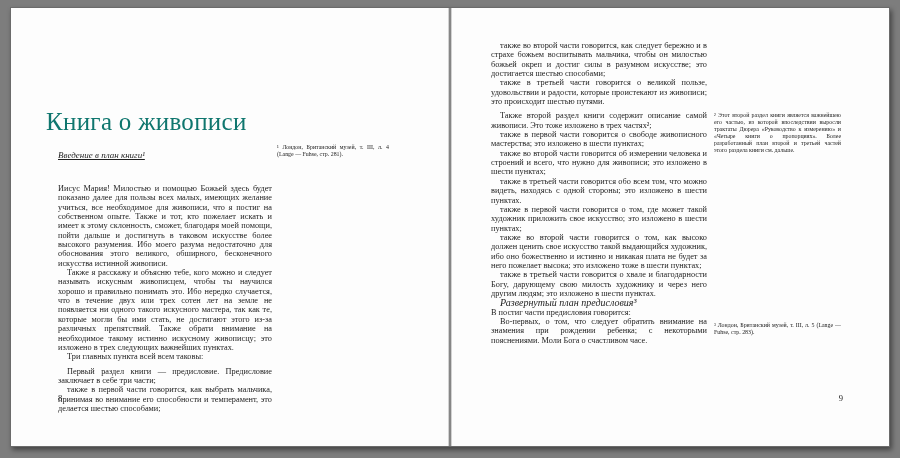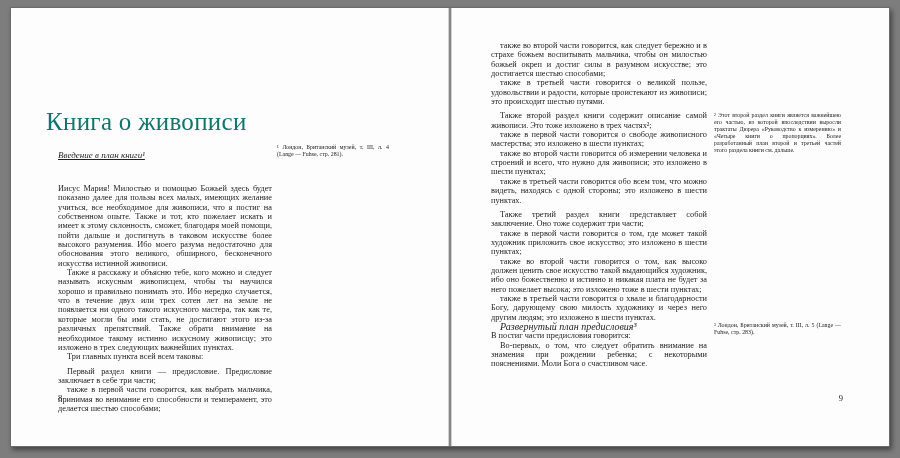--- a/index.html
+++ b/index.html
@@ -87,21 +87,20 @@
     <div class="gutter"></div>
 
     <div>
       <div class="body-col col-right">
         <p>также во второй части говорится, как следует бережно и в страхе божьем воспитывать мальчика, чтобы он милостью божьей окреп и достиг силы в разумном искусстве; это достигается шестью способами;</p>
         <p>также в третьей части говорится о великой пользе, удовольствии и радости, которые проистекают из живописи; это происходит шестью путями.</p>
         <p class="gapped">Также второй раздел книги содержит описание самой живописи. Это тоже изложено в трех частях²;</p>
         <p>также в первой части говорится о свободе живописного мастерства; это изложено в шести пунктах;</p>
         <p>также во второй части говорится об измерении человека и строений и всего, что нужно для живописи; это изложено в шести пунктах;</p>
         <p>также в третьей части говорится обо всем том, что можно видеть, находясь с одной стороны; это изложено в шести пунктах.</p>
-        <p class="gapped">Также третий раздел книги представляет собой заключение. Оно тоже содержит три части;</p>
         <p>также в первой части говорится о том, где может такой художник приложить свое искусство; это изложено в шести пунктах;</p>
         <p>также во второй части говорится о том, как высоко должен ценить свое искусство такой выдающийся художник, ибо оно божественно и истинно и никакая плата не будет за него пожелает высока; это изложено тоже в шести пунктах;</p>
         <p>также в третьей части говорится о хвале и благодарности Богу, дарующему свою милость художнику и через него другим людям; это изложено в шести пунктах.</p>
         <p class="inner-head">Развернутый план предисловия³</p>
         <p class="flush">В постиг части предисловия говорится:</p>
         <p>Во-первых, о том, что следует обратить внимание на знамения при рождении ребенка; с некоторыми пояснениями. Моли Бога о счастливом часе.</p>
       </div>
       <div class="note note-r2">² Этот второй раздел книги является важнейшею его частью, из которой впоследствии выросли трактаты Дюрера «Руководство к измерению» и «Четыре книги о пропорциях». Более разработанный план второй и третьей частей этого раздела книги см. дальше.</div>
       <div class="note note-r3">³ Лондон, Британский музей, т. III, л. 5 (Lange — Fuhse, стр. 283).</div>
       <div class="pagenum num-right">9</div>

